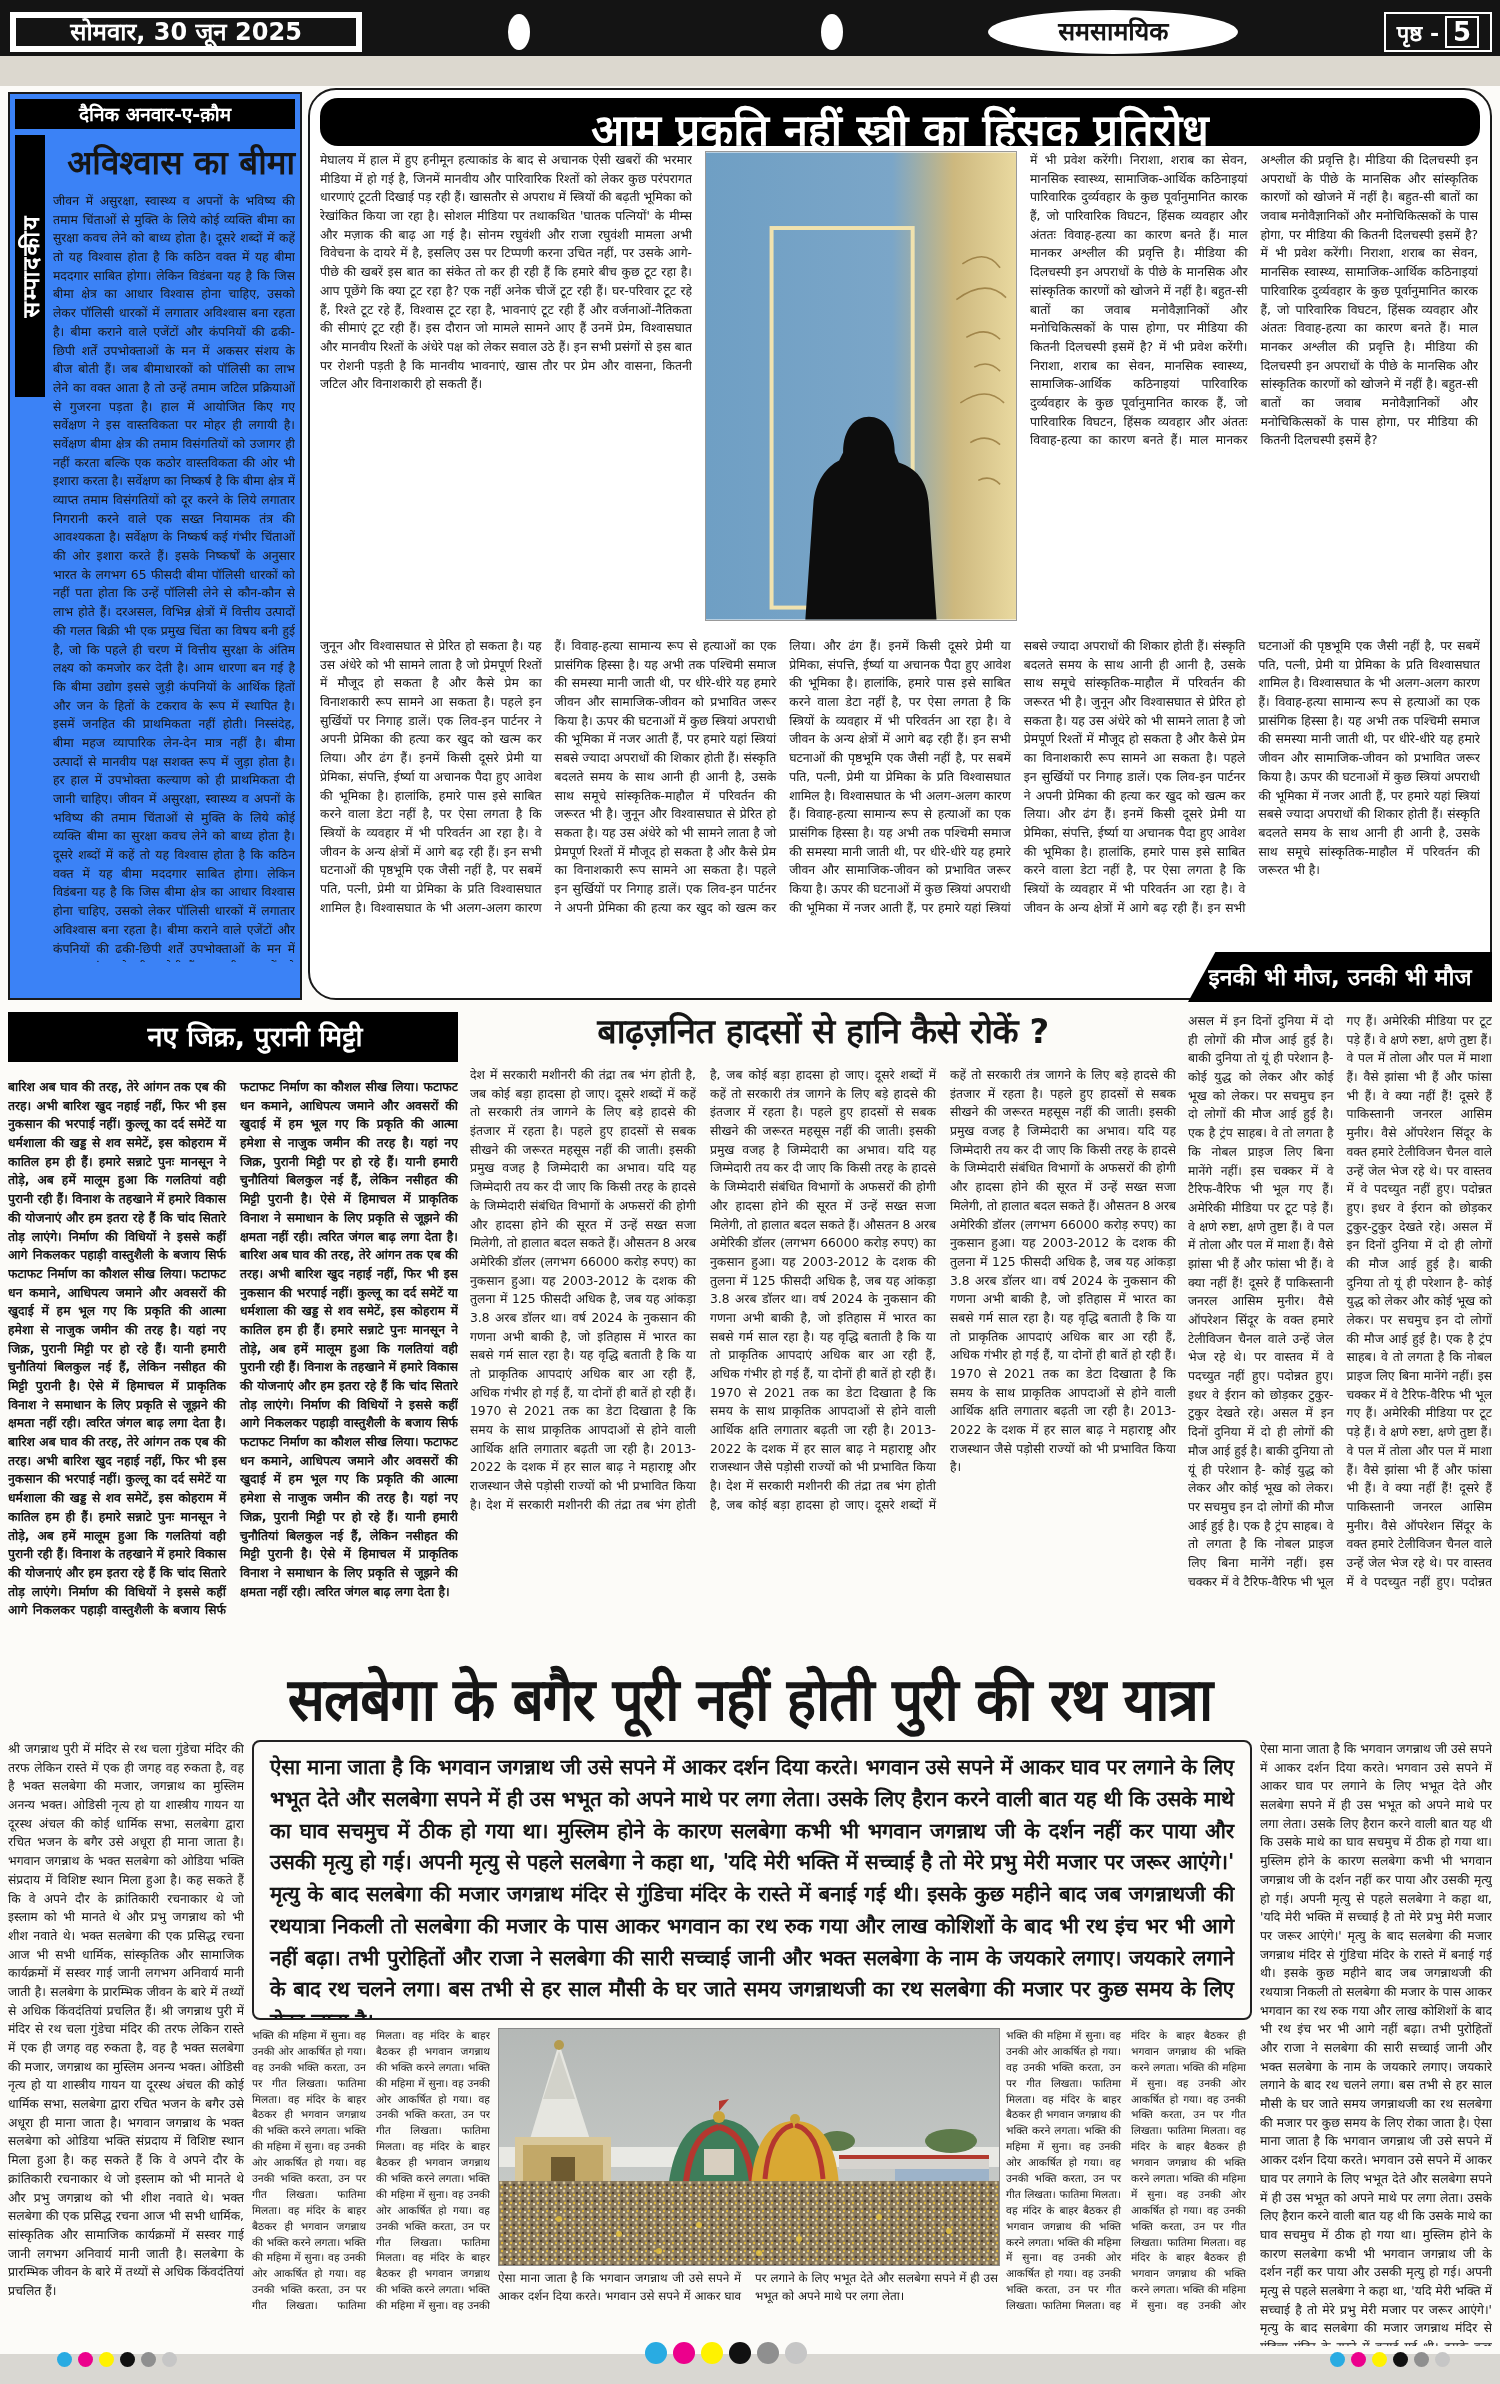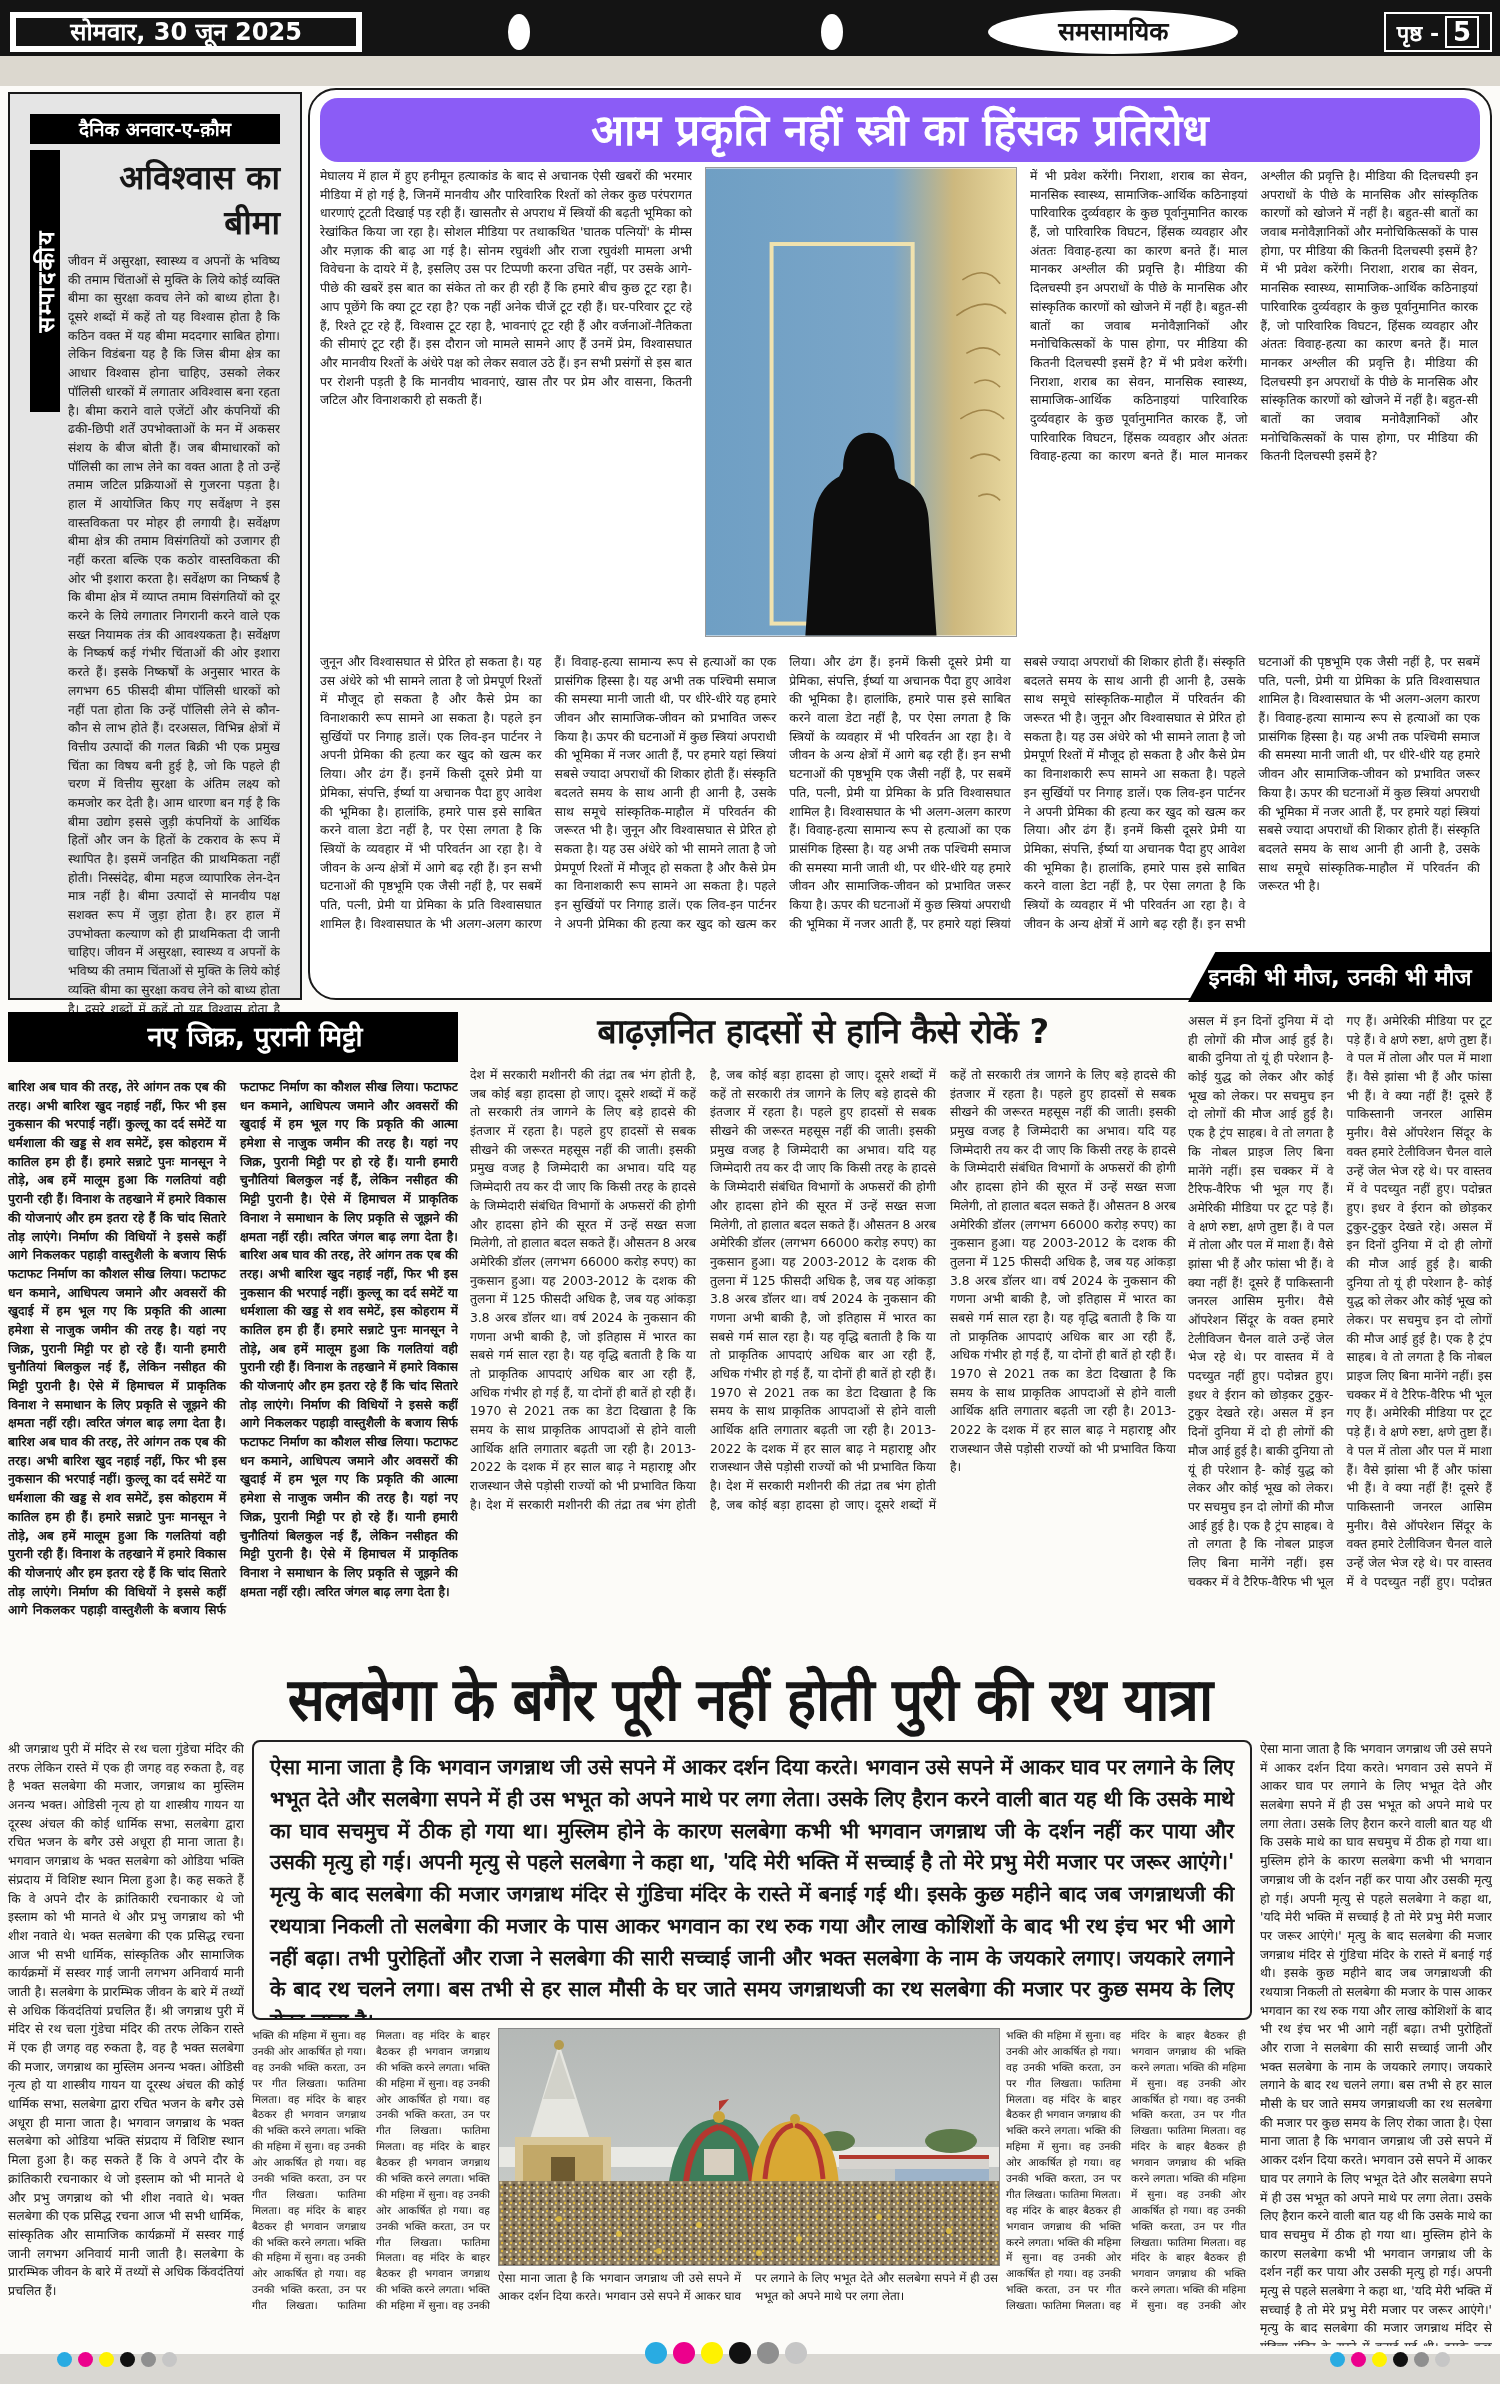--- a/index.html
+++ b/index.html
@@ -22,33 +22,33 @@
   .mh-page .num{border:2px solid #fff;padding:0 6px;font-size:26px;line-height:28px;}
   .spacer{flex:1;}
   .top-band{position:absolute;top:56px;left:0;width:1500px;height:30px;background:#dcd8cf;}
 
   
   .jtext{font-size:12.3px;line-height:1.52;text-align:justify;overflow:hidden;}
   .jtext-sm{font-size:10.6px;line-height:1.5;text-align:justify;overflow:hidden;}
 
   
   .editorial{position:absolute;top:92px;left:8px;width:294px;height:908px;
-             border:2px solid #1a1a1a;background:#e5e5e5;padding:20px;}
+             border:2px solid #1a1a1a;background:#3b82f6;padding:5px;}
   .ed-kicker{background:#000;color:#fff;text-align:center;font-weight:bold;font-size:19px;
              height:30px;line-height:30px;}
   .ed-strip{position:relative;float:left;width:30px;height:262px;background:#000;margin:6px 8px 4px 0;}
   .ed-strip span{position:absolute;left:50%;top:50%;transform:translate(-50%,-50%) rotate(-90deg);
                  white-space:nowrap;color:#fff;font-weight:bold;font-size:23px;letter-spacing:2px;}
   .ed-headline{font-size:33px;font-weight:bold;text-align:right;margin:10px 0 8px 0;}
   .ed-body{height:770px;}
 
   
   .lead{position:absolute;top:88px;left:308px;width:1184px;height:912px;
         border:2.5px solid #1a1a1a;border-radius:28px;background:#fff;padding:8px 10px;}
-  .lead-hbar{background:#8b5cf6;border-radius:18px;height:64px;line-height:64px;text-align:center;
+  .lead-hbar{background:#000000;border-radius:18px;height:48px;line-height:64px;text-align:center;
              color:#fff;font-weight:bold;font-size:43px;letter-spacing:0;}
   .lead-row1{display:flex;gap:13px;margin-top:5px;height:474px;}
   .lead-col1{width:372px;}
   .lead-illus{width:312px;height:470px;border:1px solid #999;}
   .lead-colsR{width:448px;column-count:2;column-gap:13px;}
   .lead-row2{margin-top:12px;height:318px;column-count:5;column-gap:13px;}
 
   
   .naye{position:absolute;top:1012px;left:8px;width:450px;height:648px;}
   .naye-h{background:#000;color:#fff;font-weight:bold;font-size:27px;text-align:center;

